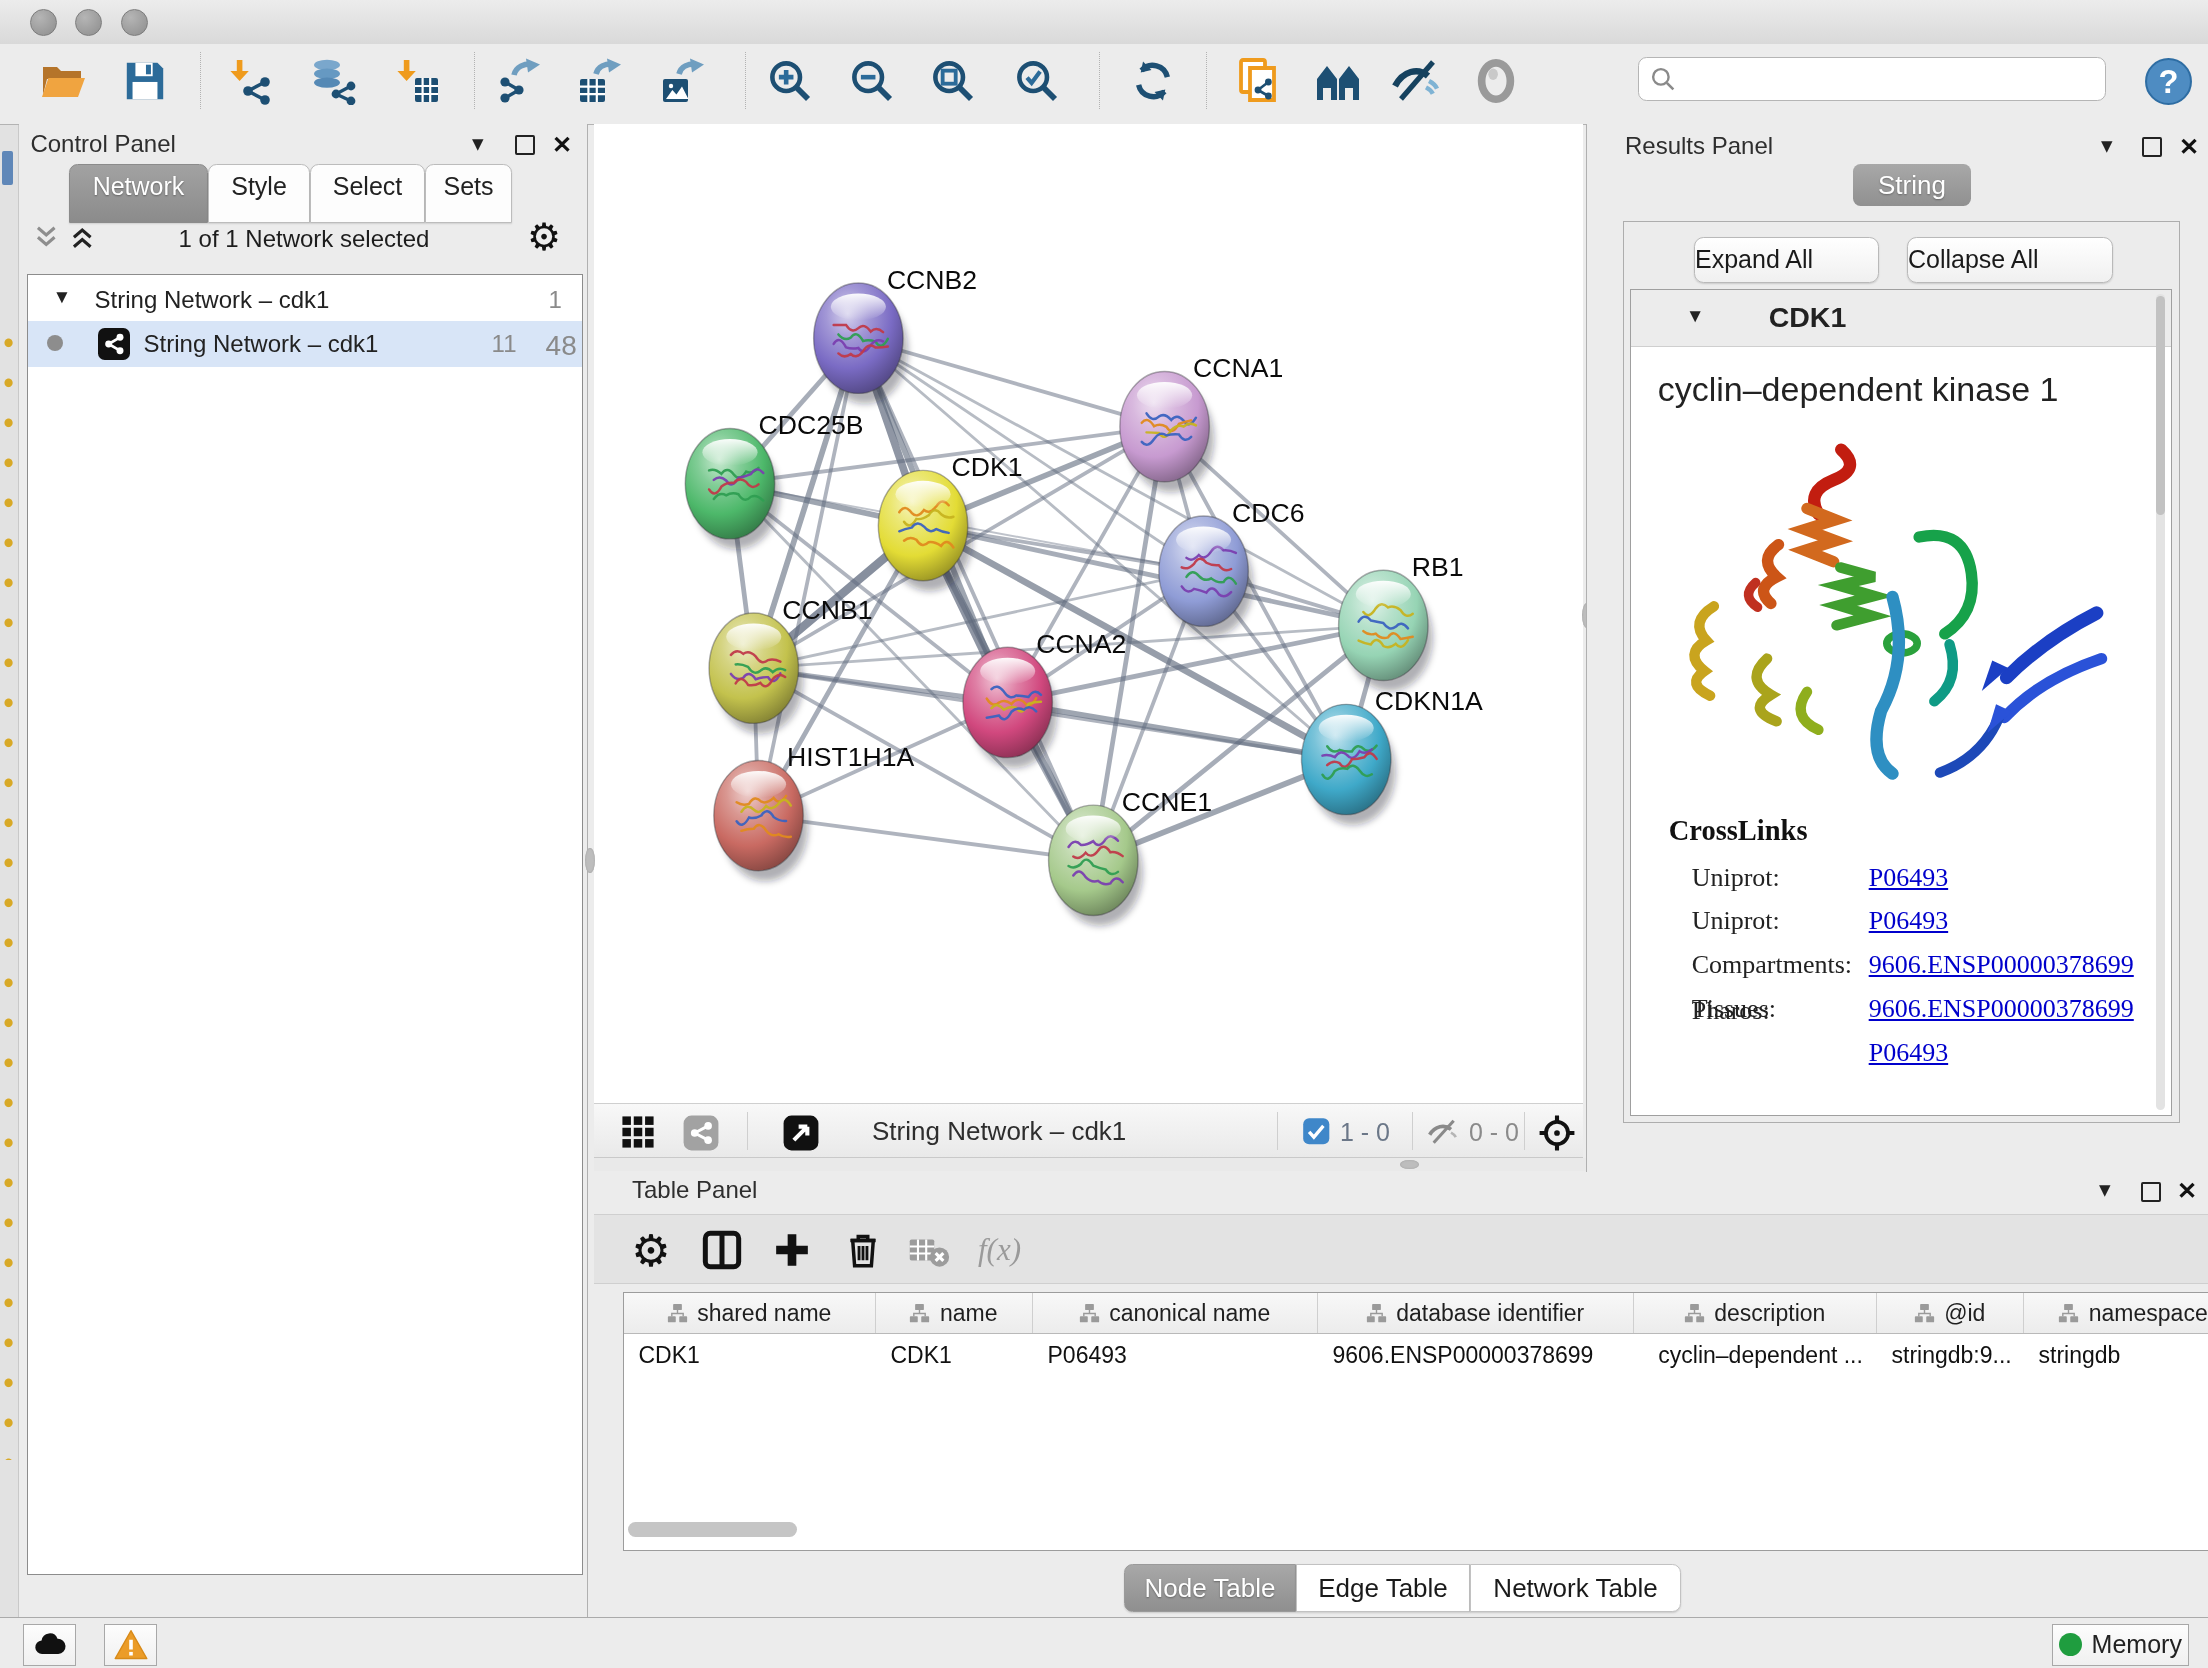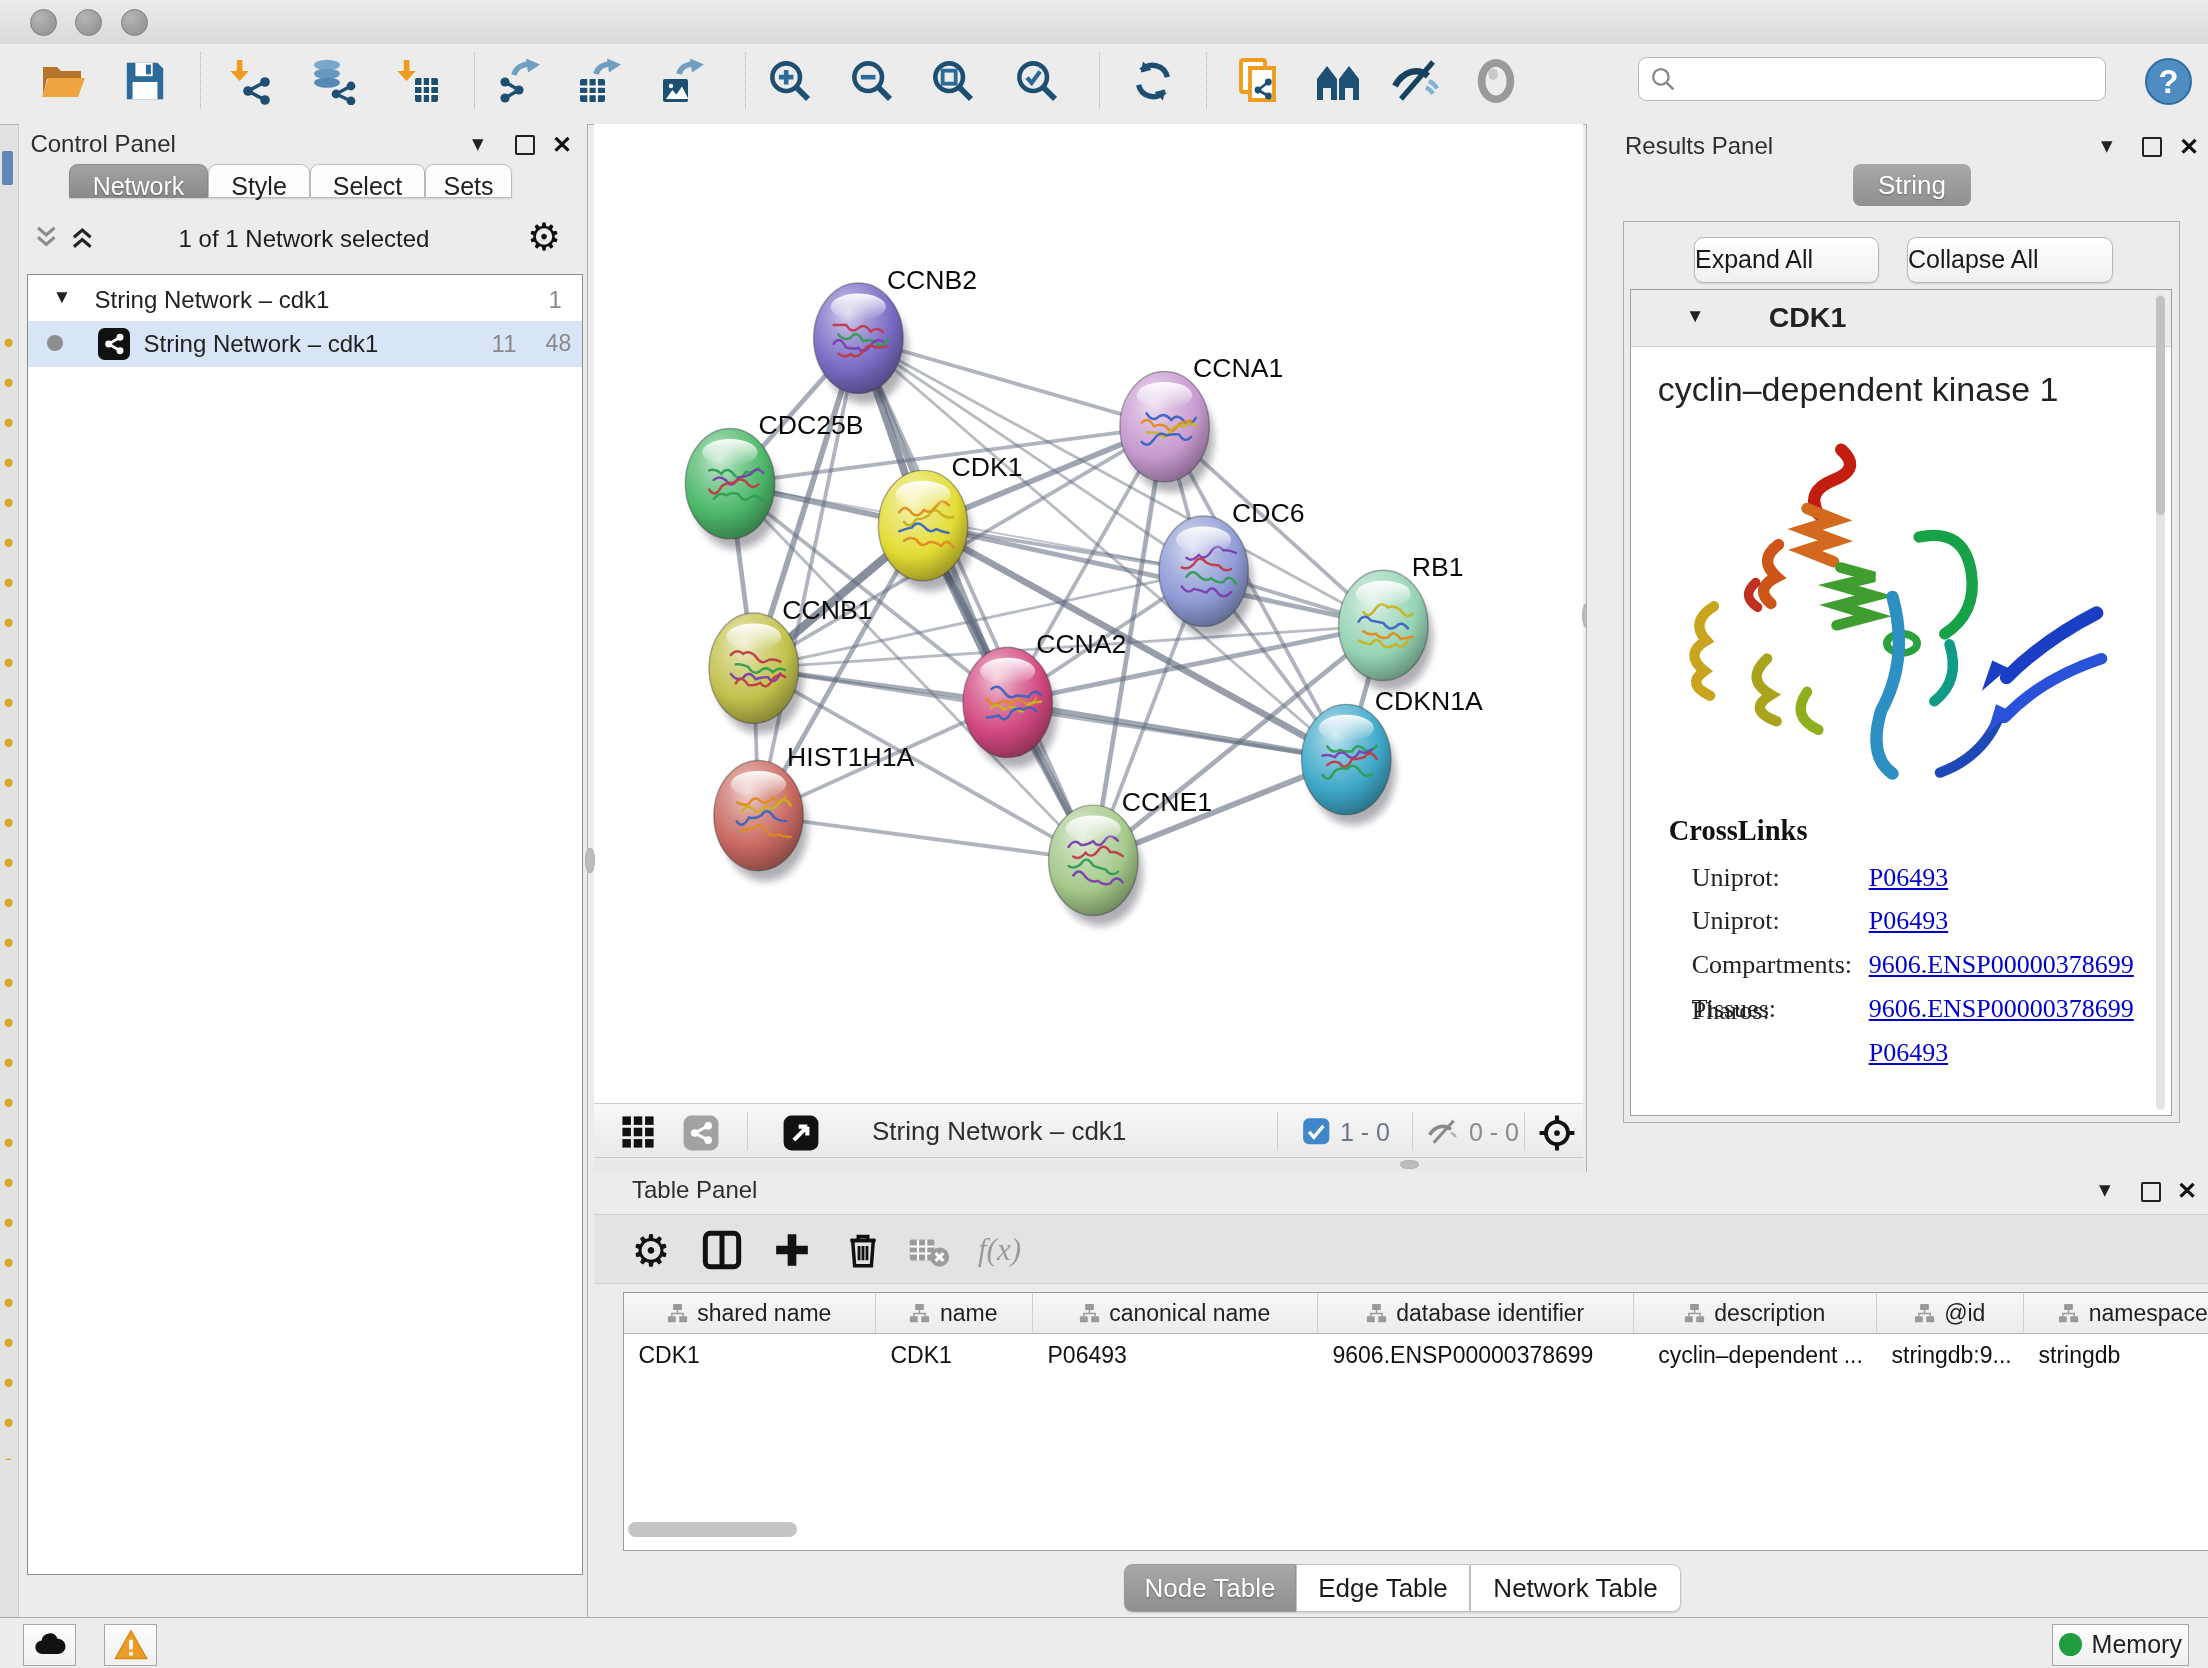--- a/index.html
+++ b/index.html
@@ -18,21 +18,21 @@
   #win-title{width:100%;text-align:center;top:8.6px;font-size:24px;color:#3f3f3f;font-weight:500;}
   
   #toolbar{left:0;top:44px;width:2208px;height:80px;background:#ececec;border-bottom:1px solid #b3b3b3;}
   .tbico{position:absolute;top:5.7px;width:53px;height:63px;display:flex;align-items:center;justify-content:center;}
   .tbdiv{position:absolute;top:7.6px;height:57px;border-left:1.9px dotted #b2b2b2;}
   #search-box{left:1638px;top:13.3px;width:468px;height:44px;background:#fff;border:1px solid #b5b5b5;
       border-radius:8.6px;display:flex;align-items:center;padding-left:9.5px;box-sizing:border-box;}
   #search-box input{border:none;outline:none;font-size:23px;width:399px;background:transparent;font-family:inherit;}
   
   #control-panel{left:19px;top:124px;width:569px;height:1493px;background:#ececec;border-right:1px solid #b0b0b0;box-sizing:border-box;}
-  .tab{position:absolute;height:34px;box-sizing:border-box;border:1px solid #bcbcbc;background:#fdfdfd;
+  .tab{position:absolute;height:59px;box-sizing:border-box;border:1px solid #bcbcbc;background:#fdfdfd;
       border-radius:8.6px 8.6px 0 0;text-align:center;font-size:25px;line-height:42px;color:#222;box-shadow:0 1px 1.9px rgba(0,0,0,.12);}
   .tab.sel{background:linear-gradient(#a2a2a2,#8b8b8b);color:#fff;text-shadow:0 1px 1.9px rgba(0,0,0,.35);border-color:#8b8b8b;}
   #cp-listbox{left:7.6px;top:150px;width:554px;height:1299px;background:#fff;border:1px solid #8c8c8c;}
   .tree-count{color:#8a8a8a;}
   #cp-row2{background:#d8e5f7;}
   .share-badge{width:32px;height:32px;border-radius:6.7px;background:#111;display:inline-block;position:relative;}
   
   #canvas{left:594px;top:124px;width:989px;height:980px;background:#fff;}
   #net-toolbar{left:594px;top:1103px;width:989px;height:55px;
      background:linear-gradient(#f8f8f8,#e9e9e9);border-top:1px solid #cfcfcf;border-bottom:1px solid #c9c9c9;box-sizing:border-box;}
@@ -298,21 +298,21 @@
           <g fill="#fff">
               <circle cx="8" cy="12" r="2.6"></circle>
               <circle cx="16.5" cy="7" r="2.6"></circle>
               <circle cx="16.5" cy="17" r="2.6"></circle>
             </g>
           <path d="M8 12l8.5-5M8 12l8.5 5" stroke="#fff" stroke-width="2"></path>
         </svg>
       </span>
       <span class="abs" style="left:116px;top:8.6px;font-size:24px">String Network – cdk1</span>
       <span class="abs tree-count" style="left:464px;top:8.6px;font-size:24px">11</span>
-      <span class="abs tree-count" style="left:518px;top:8.6px;font-size:23px">48</span>
+      <span class="abs tree-count" style="left:518px;top:8.6px;font-size:28px">48</span>
     </div>
   </div>
 </div>
 
 <div id="canvas" class="abs">
   <svg id="net-svg" width="989" height="980" viewBox="0 0 1040 1030">
       <defs>
         <filter id="nshadow" x="-60%" y="-60%" width="220%" height="220%">
           <feGaussianBlur stdDeviation="4"></feGaussianBlur>
         </filter>

